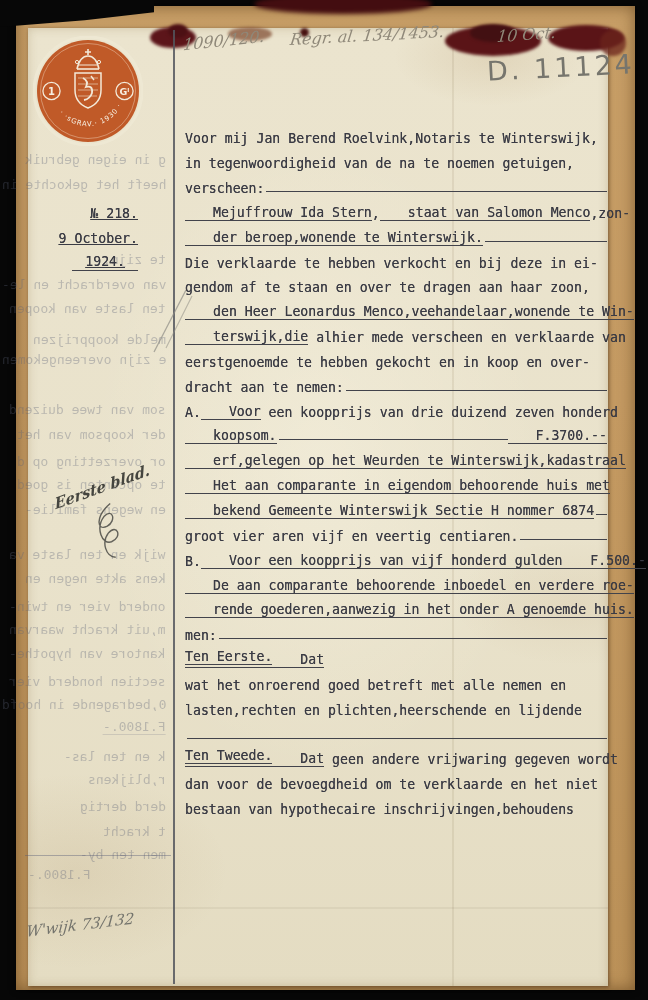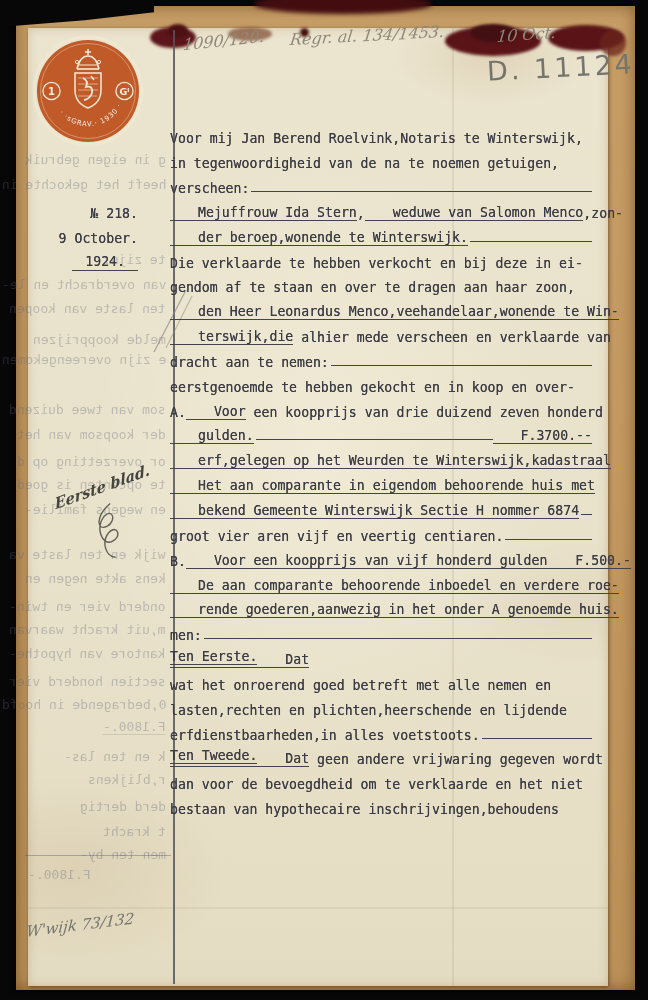--- a/index.html
+++ b/index.html
@@ -25,31 +25,31 @@
   #margin-line{position:absolute;left:173px;top:30px;width:2.4px;height:954px;
                background:#53565d;opacity:.85;}
   
   #corner-black{position:absolute;left:0;top:0;width:154px;height:27px;background:#070707;
                 clip-path:polygon(0 0,100% 0,100% 45%,55% 75%,0 100%);}
   #top-smear{position:absolute;left:254px;top:-6px;width:178px;height:20px;background:#430d10;
              border-radius:50%;filter:blur(2px);}
   
   .stain{position:absolute;border-radius:50%;filter:blur(1.5px);}
   
-  #body-lines{position:absolute;left:170px;top:121.5px;width:422px;}
+  #body-lines{position:absolute;left:185px;top:121.5px;width:422px;}
   .tline{display:flex;align-items:flex-end;height:24.85px;white-space:pre;
          font-size:13.2px;color:#3a3b44;text-shadow:0 0 .6px rgba(45,45,58,.8);}
   .tline span{display:inline-block;}
   .u{border-bottom:1.4px solid #42434b;padding-left:28px;}
   .u2{border-bottom:4px double #42434b;}
   .rule{flex:1;border-bottom:1.7px solid #42434b;margin:0 0 4px 2px;}
   .spacer{flex:1;}
   
   #margin-block{position:absolute;left:30px;top:196px;width:108px;}
-  #margin-block .tline{justify-content:flex-end;}
+  #margin-block .tline{justify-content:flex-end;text-decoration:underline;}
   .year-u{border-bottom:1.7px solid #42434b;padding:0 13px 1px 13px;}
   
   #bleed-col{position:absolute;left:0;top:0;width:171px;height:1000px;overflow:hidden;}
   .bleed{position:absolute;right:5px;font-size:13px;color:#5d6378;opacity:.33;
          transform:scaleX(-1);filter:blur(.35px);white-space:pre;
          font-family:"DejaVu Sans Mono",monospace;}
   .bleed.bu{border-bottom:1.2px solid rgba(80,85,115,.55);}
   .bleed.bleft{right:auto;left:28px;}
   #bleed-rule{position:absolute;left:25px;top:855px;width:146px;height:0;
               border-bottom:1.5px solid rgba(80,85,115,.40);}
@@ -181,40 +181,40 @@
       <path d="M44 4 L12 66" stroke="#8d8c84" stroke-width="1.3" opacity=".7" fill="none"></path>
       <path d="M50 10 L24 62" stroke="#8d8c84" stroke-width="1.1" opacity=".55" fill="none"></path>
     </svg>
   </div>
   <div class="ink" id="hw-bottom">W'wijk 73/132</div>
 
   <div id="body-lines">
       <div class="tline"><span>Voor mij Jan Berend Roelvink,Notaris te Winterswijk,</span></div>
       <div class="tline"><span>in tegenwoordigheid van de na te noemen getuigen,</span></div>
       <div class="tline"><span>verscheen:</span><span class="rule"></span></div>
-      <div class="tline"><span class="u">Mejuffrouw Ida Stern</span><span>,</span><span class="u">weduwe van Salomon Menco</span><span>,zon-</span></div>
+      <div class="tline"><span class="u">Mejuffrouw Ida Stern</span><span>,</span><span class="u">staat van Salomon Menco</span><span>,zon-</span></div>
       <div class="tline"><span class="u">der beroep,wonende te Winterswijk.</span><span class="rule"></span></div>
       <div class="tline"><span>Die verklaarde te hebben verkocht en bij deze in ei-</span></div>
       <div class="tline"><span>gendom af te staan en over te dragen aan haar zoon,</span></div>
       <div class="tline"><span class="u">den Heer Leonardus Menco,veehandelaar,wonende te Win-</span></div>
       <div class="tline"><span class="u">terswijk,die</span><span> alhier mede verscheen en verklaarde van</span></div>
+      <div class="tline"><span>eerstgenoemde te hebben gekocht en in koop en over-</span></div>
       <div class="tline"><span>dracht aan te nemen:</span><span class="rule"></span></div>
-      <div class="tline"><span>eerstgenoemde te hebben gekocht en in koop en over-</span></div>
       <div class="tline"><span>A.</span><span class="u">Voor</span><span> een koopprijs van drie duizend zeven honderd</span></div>
-      <div class="tline"><span class="u">gulden.</span><span class="rule"></span><span class="u">F.3700.--</span></div>
+      <div class="tline"><span class="u">koopsom.</span><span class="rule"></span><span class="u">F.3700.--</span></div>
       <div class="tline"><span class="u">erf,gelegen op het Weurden te Winterswijk,kadastraal</span></div>
       <div class="tline"><span class="u">Het aan comparante in eigendom behoorende huis met</span></div>
       <div class="tline"><span class="u">bekend Gemeente Winterswijk Sectie H nommer 6874</span><span class="rule"></span></div>
       <div class="tline"><span>groot vier aren vijf en veertig centiaren.</span><span class="rule"></span></div>
       <div class="tline"><span>B.</span><span class="u">Voor een koopprijs van vijf honderd gulden</span><span class="spacer"></span><span class="u">F.500.-</span></div>
       <div class="tline"><span class="u">De aan comparante behoorende inboedel en verdere roe-</span></div>
       <div class="tline"><span class="u">rende goederen,aanwezig in het onder A genoemde huis.</span></div>
       <div class="tline"><span>men:</span><span class="rule"></span></div>
       <div class="tline"><span class="u2">Ten Eerste.</span><span class="u">Dat</span></div>
       <div class="tline"><span>wat het onroerend goed betreft met alle nemen en</span></div>
       <div class="tline"><span>lasten,rechten en plichten,heerschende en lijdende</span></div>
-      <div class="tline"><span>erfdienstbaarheden,in alles voetstoots.</span><span class="rule"></span></div>
+      <div class="tline"><span class="rule"></span></div>
       <div class="tline"><span class="u2">Ten Tweede.</span><span class="u">Dat</span><span> geen andere vrijwaring gegeven wordt</span></div>
       <div class="tline"><span>dan voor de bevoegdheid om te verklaarde en het niet</span></div>
       <div class="tline"><span>bestaan van hypothecaire inschrijvingen,behoudens</span></div>
     </div>
 
 </div>
 
 </body></html>

